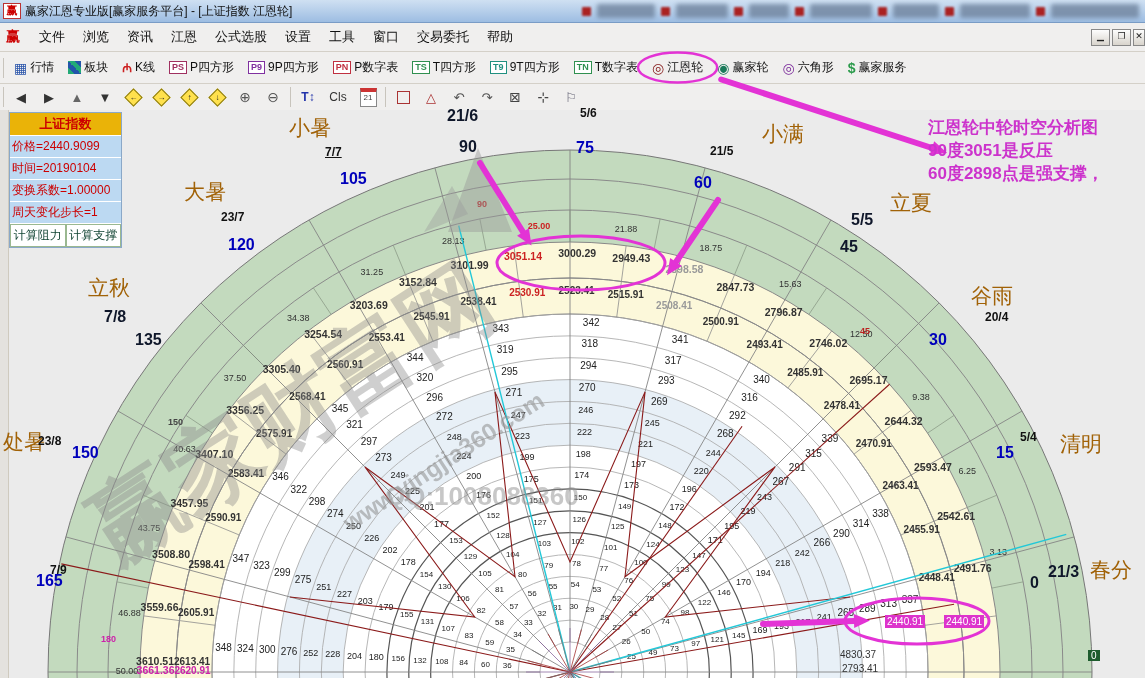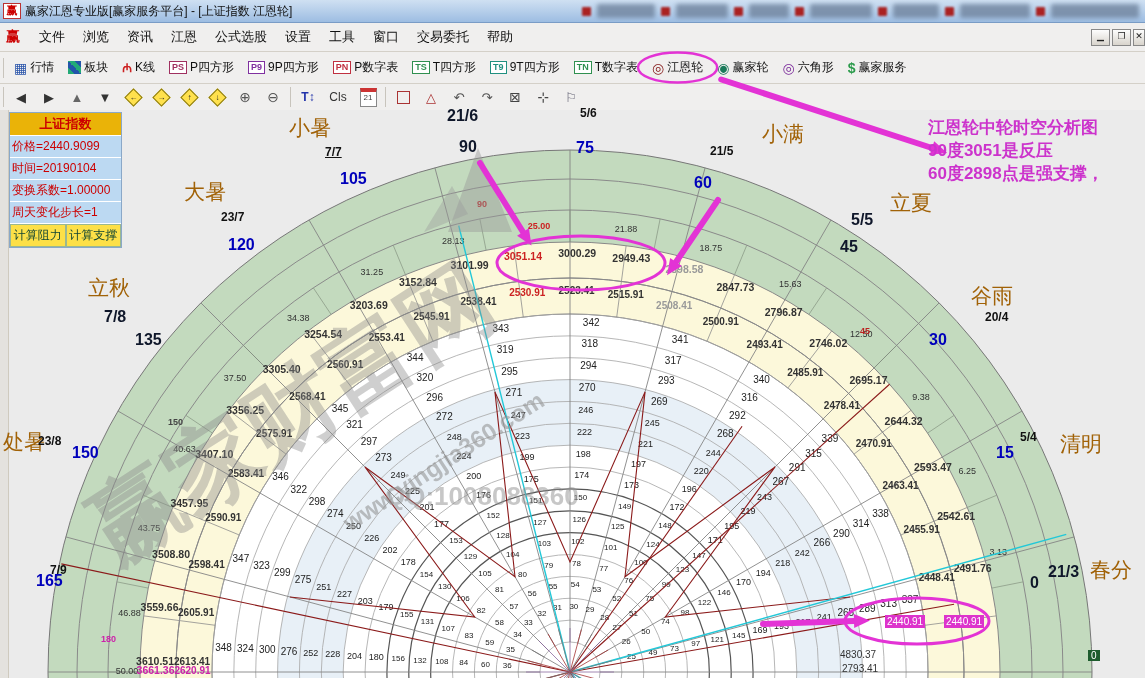--- a/index.html
+++ b/index.html
@@ -40,21 +40,21 @@
   
   #chart{position:absolute;left:0;top:110px;width:1145px;height:568px;background:#ebebeb;overflow:hidden;}
   #left-strip{position:absolute;left:0;top:110px;width:8px;height:568px;background:#e4e2de;border-right:1px solid #cfcabe;}
   #wheel-svg,#overlay-svg{position:absolute;left:0;top:0;}
   #overlay-svg{pointer-events:none;z-index:40;}
   
   #side-panel{position:absolute;left:9px;top:112px;width:111px;z-index:30;font-size:12px;border:1px solid #8aa8c8;background:#bcd8f0;}
   #side-panel .hdr{background:#eab308;color:#c00;font-weight:bold;text-align:center;padding:2px 4px;border-bottom:1px solid #fff;font-size:13px;}
   #side-panel .row{background:#bcd9f2;color:#c00;padding:2px 2px;border-bottom:1px solid #fff;white-space:nowrap;overflow:hidden;}
   #side-panel .btns{display:flex;}
-  #side-panel .btn{flex:1;background:#fde047;border:1px solid #9ab890;text-align:center;padding:2px 0;color:#143;font-size:12px;cursor:pointer;}
+  #side-panel .btn{flex:1;background:#ffffff;border:1px solid #9ab890;text-align:center;padding:2px 0;color:#143;font-size:12px;cursor:pointer;}
   
   .wlabel{position:absolute;z-index:20;font-weight:bold;white-space:nowrap;}
   .wl-g{color:#a16207;font-weight:normal;font-size:21px;}
   .wl-k{color:#111;font-size:12px;}
   .wl-r{color:#0f172a;font-size:16px;}
   .wl-b{color:#0000bb;font-size:16px;}
   
   #anno-text{position:absolute;left:928px;top:116px;z-index:45;font-size:17px;font-weight:bold;line-height:23px;white-space:nowrap;}
   
   .hcell{position:absolute;z-index:35;background:#dd33cc;color:#fff;font-size:10px;padding:0 2px;line-height:13px;}

